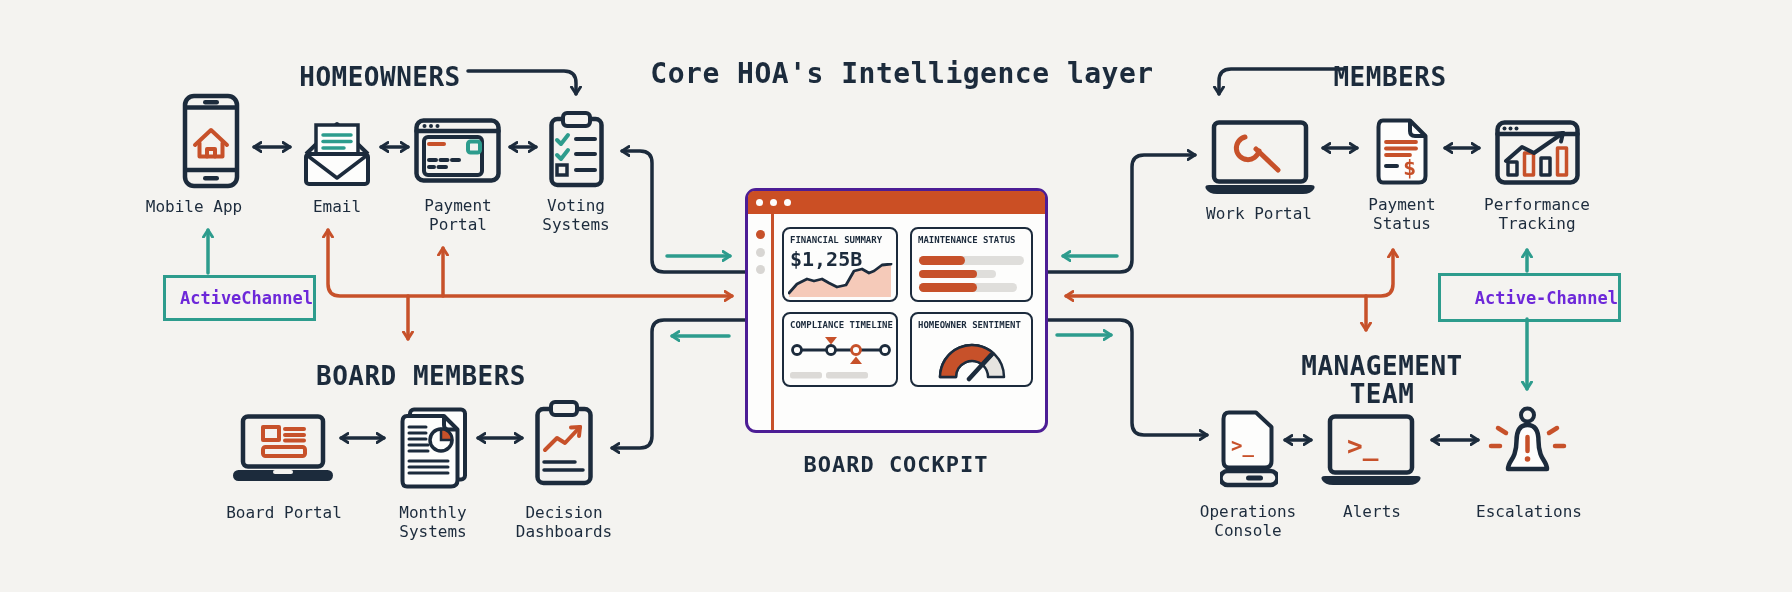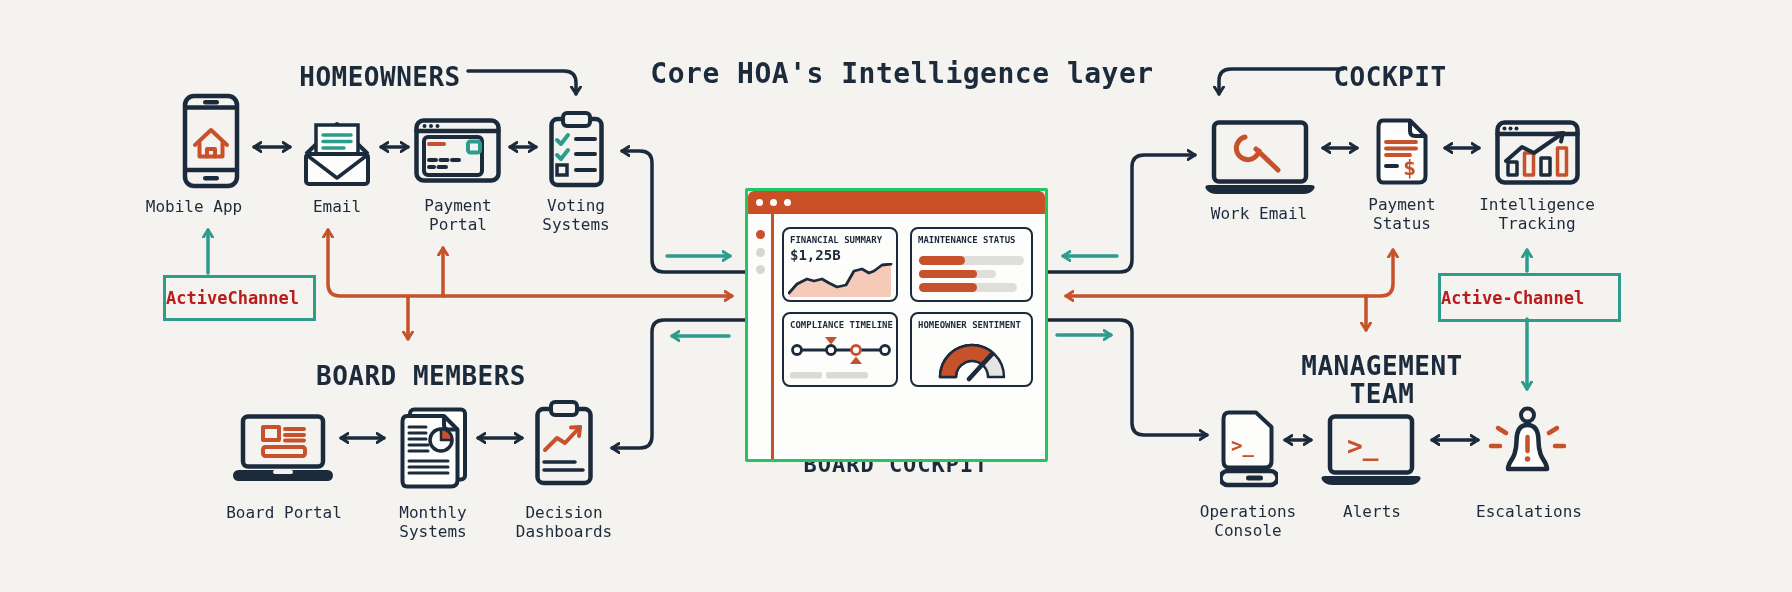--- a/index.html
+++ b/index.html
@@ -6,35 +6,35 @@
   .stage{position:relative;width:1792px;height:592px;background:#f4f3f0;overflow:hidden;
          font-family:"DejaVu Sans Mono","Liberation Mono",monospace;color:#1c2b3c;}
   .wires{position:absolute;left:0;top:0;}
   .stitle{position:absolute;transform:translateX(-50%);font-weight:bold;font-size:26px;
           letter-spacing:.5px;white-space:pre-line;text-align:center;line-height:28px;margin-top:7px;}
   .maintitle{position:absolute;transform:translateX(-50%);font-weight:bold;font-size:28px;letter-spacing:.5px;}
   .cocklabel{position:absolute;transform:translateX(-50%);font-weight:bold;font-size:22px;letter-spacing:1px;margin-top:40px;}
   .nlabel{position:absolute;transform:translateX(-50%);font-size:16px;line-height:19px;
           text-align:center;white-space:pre-line;}
   .ic{position:absolute;}
-  .chan{position:absolute;border:3px solid #2d9c8d;border-radius:0;color:#b91c1c;
-        font-size:17px;font-weight:bold;display:flex;align-items:center;justify-content:flex-start;}
+  .chan{position:absolute;border:3px solid #2d9c8d;border-radius:0;color:#6d28d9;
+        font-size:17px;font-weight:bold;display:flex;align-items:center;justify-content:flex-end;}
   
-  .window{position:absolute;left:745px;top:188px;width:303px;height:274px;background:#fdfdfc;
-          border:3px solid #22c55e;border-radius:2px;box-sizing:border-box;}
+  .window{position:absolute;left:745px;top:188px;width:303px;height:245px;background:#fdfdfc;
+          border:3px solid #4c1d95;border-radius:11px;box-sizing:border-box;}
   .titlebar{position:absolute;left:0;top:0;right:0;height:23px;background:#cb4f24;
             border-radius:6px 6px 0 0;display:flex;align-items:center;padding-left:8px;gap:7px;}
   .tdot{width:7px;height:7px;border-radius:50%;background:#fdfdfc;}
   .sidebar{position:absolute;left:0;top:23px;bottom:0;width:23px;border-right:3px solid #c7512a;}
   .sdot{position:absolute;left:8px;width:9px;height:9px;border-radius:50%;background:#d8d6d3;}
   .sdot.on{background:#c7512a;}
   .card{position:absolute;background:#fdfdfc;border:2.5px solid #1c2b3c;border-radius:8px;
         box-sizing:border-box;padding:6px 6px;}
   .ctitle{font-size:9px;font-weight:bold;letter-spacing:0;white-space:nowrap;}
-  .cvalue{font-size:14px;font-weight:bold;margin-top:2px;}
+  .cvalue{font-size:20px;font-weight:bold;margin-top:2px;}
   .csvg{position:absolute;}
   .brow{position:absolute;left:7px;height:8.5px;border-radius:4.5px;background:#dfdedb;}
   .bfill{position:absolute;left:0;top:0;height:8.5px;border-radius:4.5px;background:#c7512a;}
 </style>
 </head>
 <body>
 
 <div class="stage">
 
   <svg class="wires" width="1792" height="592" viewBox="0 0 1792 592">
@@ -79,21 +79,21 @@
       <path d="M328 230 V284 Q328 296 340 296 H732" marker-start="url(#ah-o)" marker-end="url(#ah-o)"></path>
       <path d="M443 296 V248" marker-end="url(#ah-o)"></path>
       <path d="M408 296 V339" marker-end="url(#ah-o)"></path>
       <path d="M1393 250 V284 Q1393 296 1381 296 H1066" marker-start="url(#ah-o)" marker-end="url(#ah-o)"></path>
       <path d="M1366 296 V330" marker-end="url(#ah-o)"></path>
     </g>
   </svg>
 
   <div class="maintitle" style="left:902px;top:57px">Core HOA's Intelligence layer</div>
   <div class="stitle" style="left:380px;top:56px">HOMEOWNERS</div>
-  <div class="stitle" style="left:1390px;top:56px">COCKPIT</div>
+  <div class="stitle" style="left:1390px;top:56px">MEMBERS</div>
   <div class="stitle" style="left:1382px;top:345px">MANAGEMENT
 TEAM</div>
   <div class="stitle" style="left:421px;top:355px">BOARD MEMBERS</div>
   <div class="cocklabel" style="left:896px;top:153px">BOARD COCKPIT</div>
   <div class="cocklabel" style="left:896px;top:412px">BOARD COCKPIT</div>
 
   <div class="chan" style="left:163px;top:275px;width:147px;height:40px">
     <span>ActiveChannel</span>
   </div>
   <div class="chan" style="left:1438px;top:273px;width:177px;height:43px">
@@ -279,24 +279,24 @@
   <div class="nlabel" style="left:337px;top:197px">Email</div>
   <div class="nlabel" style="left:458px;top:196px">Payment
 Portal</div>
   <div class="nlabel" style="left:576px;top:196px">Voting
 Systems</div>
   <div class="nlabel" style="left:284px;top:503px">Board Portal</div>
   <div class="nlabel" style="left:433px;top:503px">Monthly
 Systems</div>
   <div class="nlabel" style="left:564px;top:503px">Decision
 Dashboards</div>
-  <div class="nlabel" style="left:1259px;top:204px">Work Email</div>
+  <div class="nlabel" style="left:1259px;top:204px">Work Portal</div>
   <div class="nlabel" style="left:1402px;top:195px">Payment
 Status</div>
-  <div class="nlabel" style="left:1537px;top:195px">Intelligence
+  <div class="nlabel" style="left:1537px;top:195px">Performance
 Tracking</div>
   <div class="nlabel" style="left:1248px;top:502px">Operations
 Console</div>
   <div class="nlabel" style="left:1372px;top:502px">Alerts</div>
   <div class="nlabel" style="left:1529px;top:502px">Escalations</div>
 
   <div class="window">
     <div class="titlebar">
       <div class="tdot"></div>
       <div class="tdot"></div>

